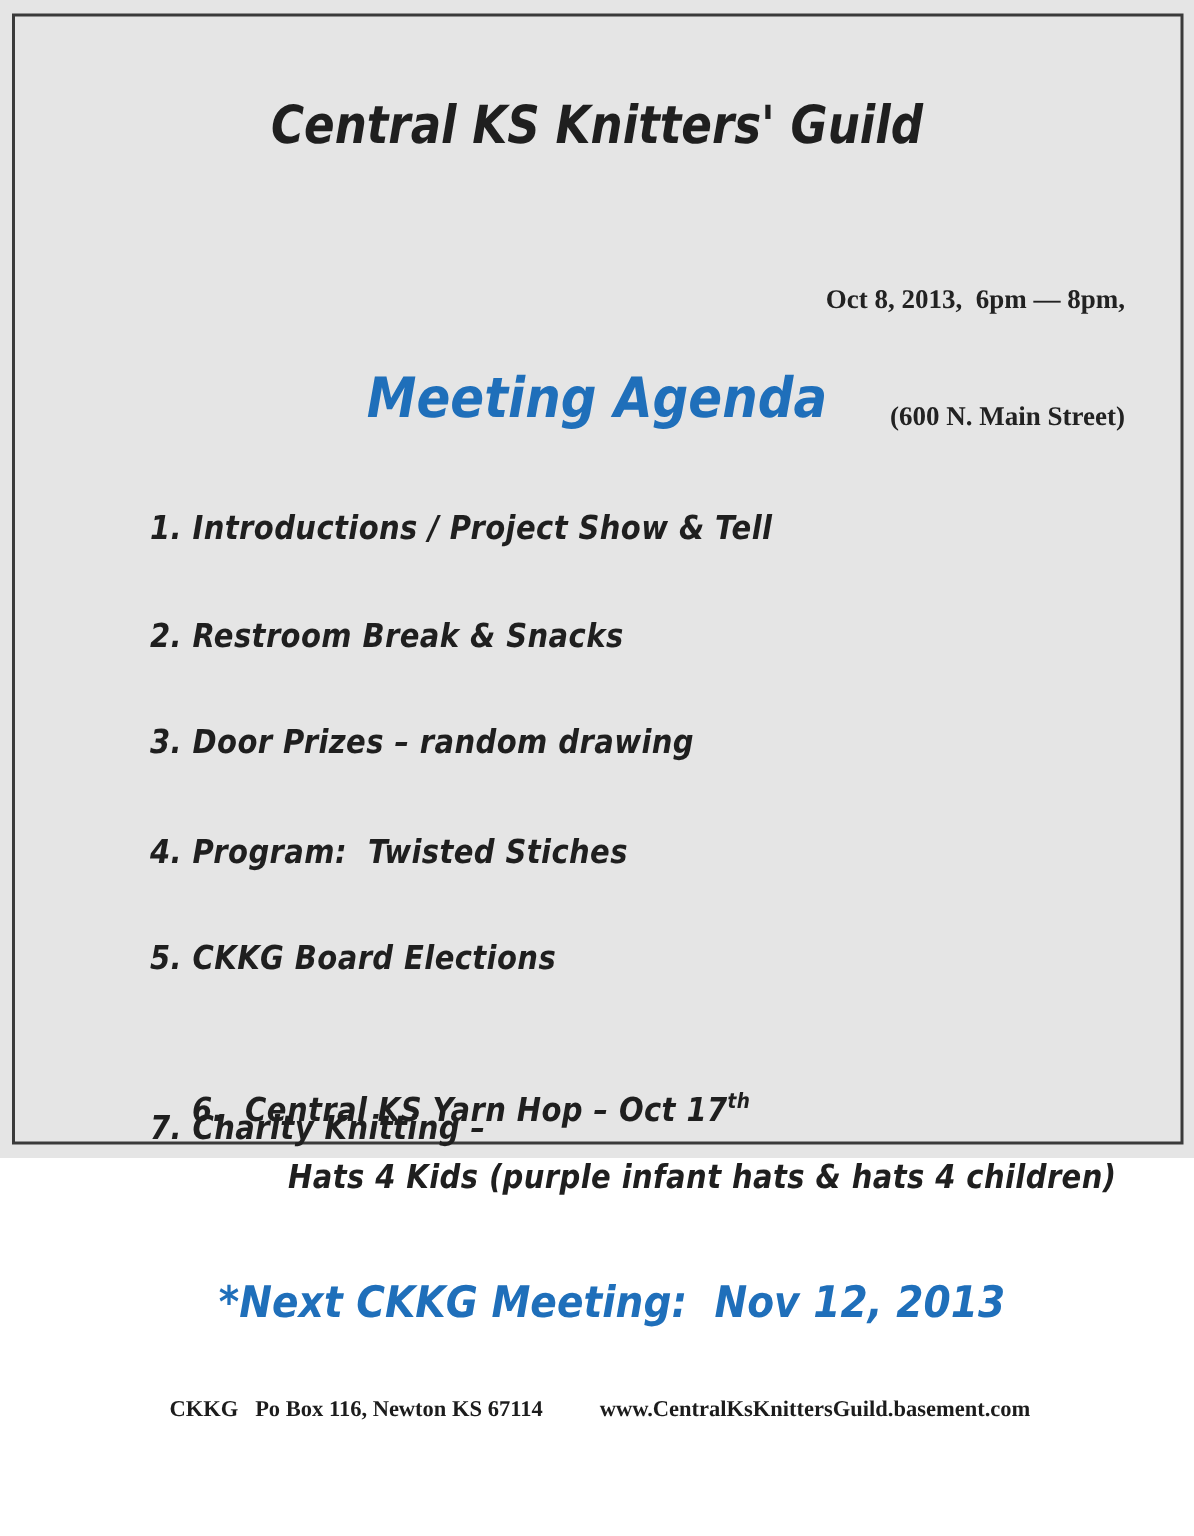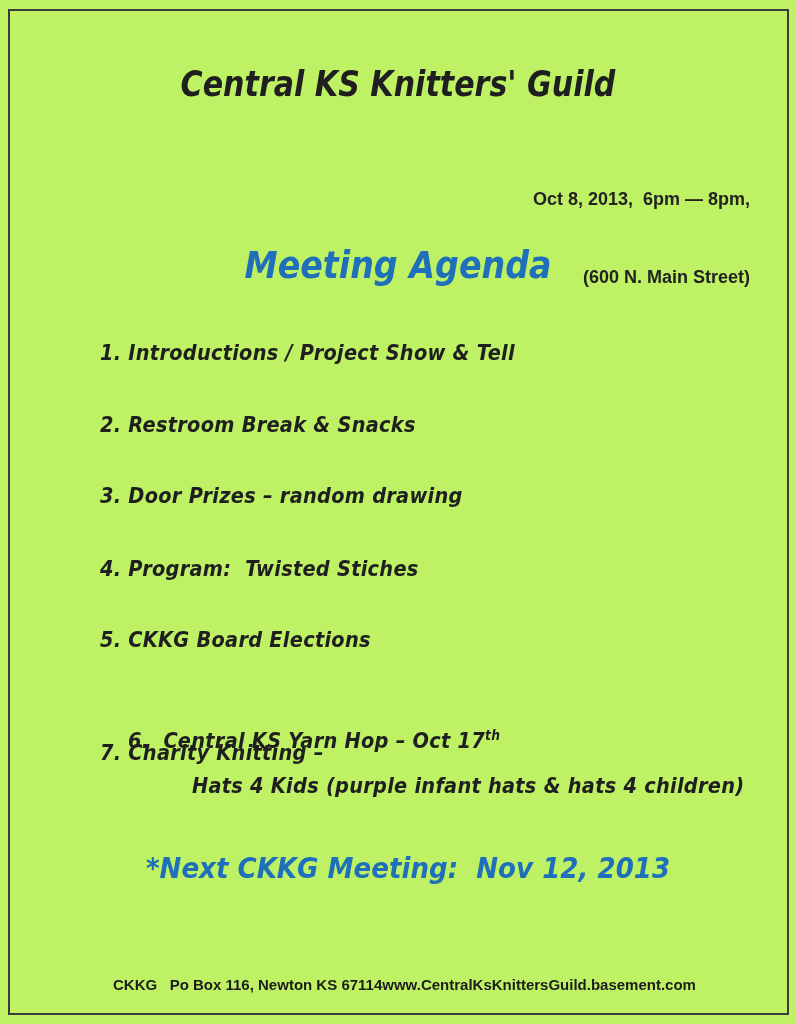--- a/index.html
+++ b/index.html
@@ -4,39 +4,39 @@
 <style>
   * { margin: 0; padding: 0; box-sizing: border-box; }
   html, body {
     width: 796px; height: 1024px;
     background: #ffffff;
     font-family: "Liberation Sans", sans-serif;
     overflow: hidden;
   }
   .page {
     position: relative;
-    width: 796px; height: 1024px;
-    background: #bef264;
+    width: 796px; height: 772px;
+    background: #e5e5e5;
   }
   .frame {
     position: absolute;
     left: 8px; top: 9px; right: 7px; bottom: 9px;
     border: 2px solid #3a3a3a;
     pointer-events: none;
   }
   
   .hand {
     font-family: "DejaVu Sans", sans-serif;
     font-style: italic;
     font-weight: 700;
     color: #1f1f1f;
     white-space: pre;
   }
   .sans {
-    font-family: Liberation Sans, sans-serif;
+    font-family: Liberation Serif, serif;
     font-weight: 700;
     color: #222222;
     white-space: pre;
   }
   .doc-title {
     position: absolute;
     top: 64px; left: 0; right: 0;
     text-align: center;
     font-size: 35px;
     transform: scaleX(0.86);
@@ -79,23 +79,24 @@
   .next-meeting {
     position: absolute;
     top: 851px; left: 20px; right: 0;
     text-align: center;
     font-size: 29px;
     color: #1f6fba;
     transform: scaleX(0.9);
   }
   .footer {
     position: absolute;
-    top: 976px; left: 113px;
+    top: 932px; left: 113px;
     font-size: 15px;
     display: flex;
+    gap: 38px;
     color: #1c1c1c;
   }
 </style>
 </head>
 <body>
 
 <div class="page">
   <div class="frame"></div>
 
   <div class="hand doc-title">Central KS Knitters' Guild</div>

